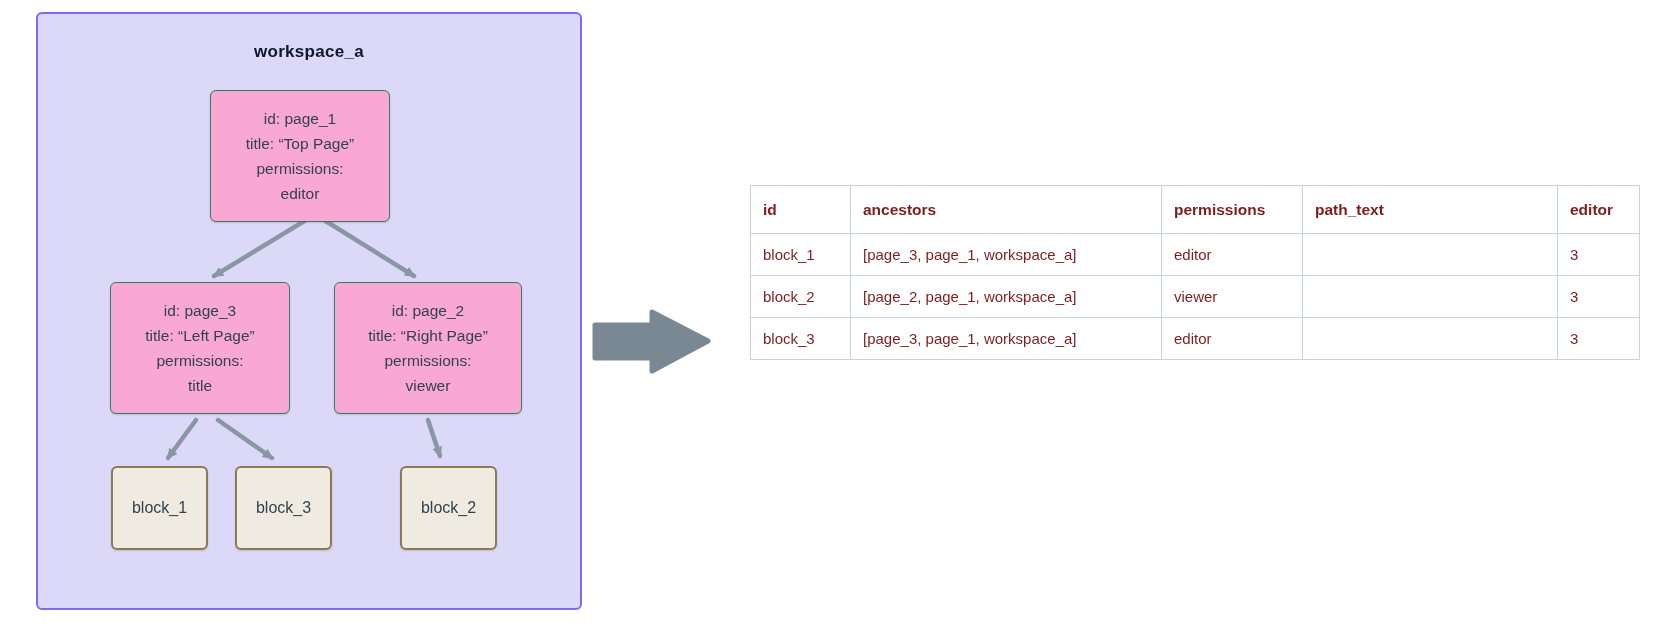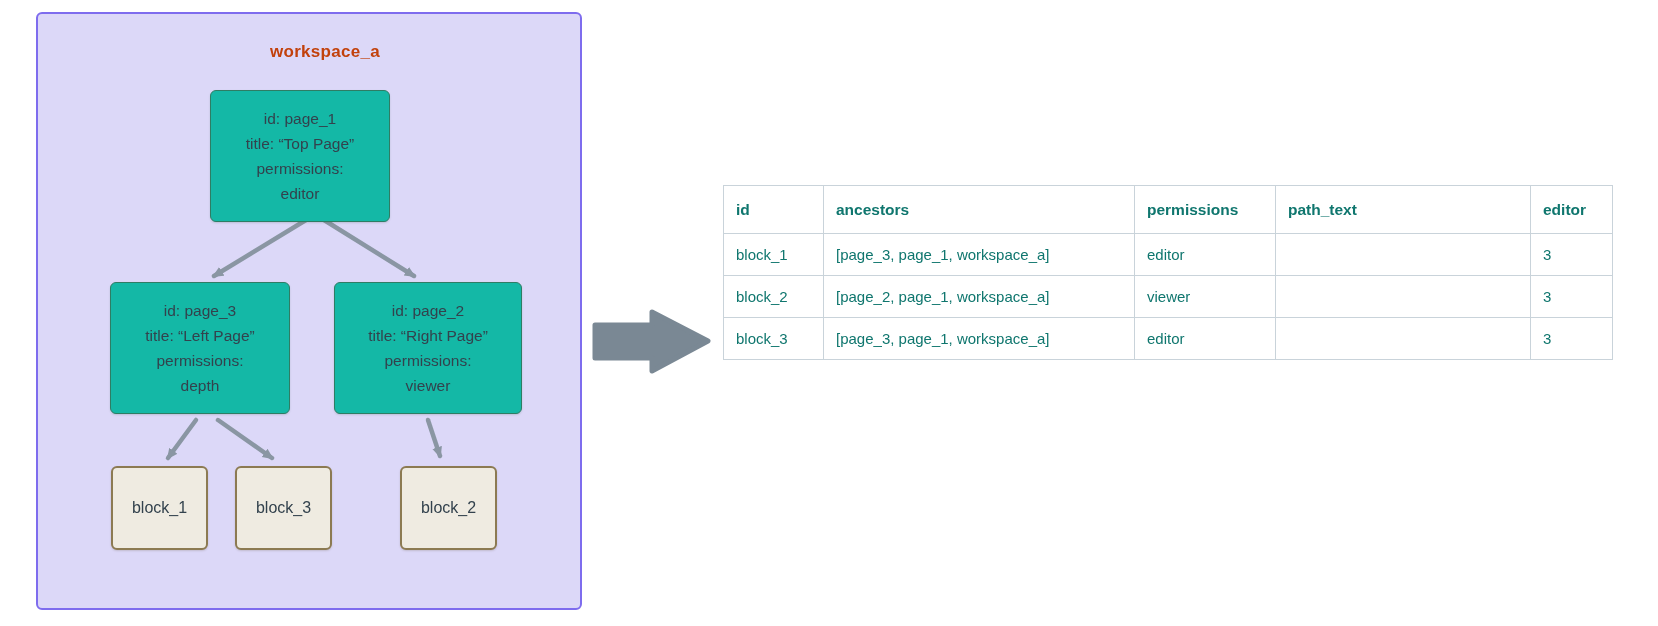--- a/index.html
+++ b/index.html
@@ -9,50 +9,50 @@
     -webkit-font-smoothing:antialiased;
   }
   
   .workspace{
     position:absolute;left:36px;top:12px;width:546px;height:598px;
     background:#dcd8f8;border:2px solid #7e6cee;border-radius:6px;
     box-sizing:border-box;
   }
   .ws-title{
     position:absolute;left:0;top:28px;width:100%;text-align:center;
-    font-weight:bold;font-size:17px;color:#c2410c;letter-spacing:.3px;padding-left:16px;
+    font-weight:bold;font-size:17px;color:#0f172a;letter-spacing:.3px;
   }
   .edges{position:absolute;left:0;top:0;width:546px;height:598px;pointer-events:none;}
   .node{
     position:absolute;box-sizing:border-box;border-radius:6px;
     display:flex;flex-direction:column;align-items:center;justify-content:center;
     color:#33424d;text-align:center;
   }
   .node.page{
-    background:#14b8a6;border:1.6px solid #2e7d64;
+    background:#f9a8d4;border:1.6px solid #2e7d64;
     width:180px;height:132px;font-size:15.5px;line-height:25px;
     box-shadow:0 1px 2px rgba(40,70,60,.18);
   }
   .node.block{
     background:#efebe1;border:2px solid #8c7a52;
     width:97px;height:84px;font-size:16px;
     box-shadow:0 1px 2px rgba(90,75,40,.2);
   }
   #n-page1{left:172px;top:76px;}
   #n-page3{left:72px;top:268px;}
   #n-page2{left:296px;top:268px;width:188px;}
   #n-block1{left:73px;top:452px;}
   #n-block3{left:197px;top:452px;}
   #n-block2{left:362px;top:452px;}
   
   .big-arrow{position:absolute;left:588px;top:303px;width:130px;height:80px;}
   
   .result-table{
-    position:absolute;left:723px;top:185px;border-collapse:collapse;
-    table-layout:fixed;width:889px;color:#0f766e;font-size:15px;
+    position:absolute;left:750px;top:185px;border-collapse:collapse;
+    table-layout:fixed;width:889px;color:#7f1d1d;font-size:15px;
   }
   .result-table th,.result-table td{
     border:1px solid #c9d3da;padding:0 12px;text-align:left;vertical-align:middle;
     overflow:hidden;white-space:nowrap;
   }
   .result-table th{height:47px;font-weight:bold;font-size:15.5px;}
   .result-table td{height:41px;}
   .col-id{width:100px;} .col-anc{width:311px;} .col-perm{width:141px;}
   .col-path{width:255px;} .col-depth{width:82px;}
 </style>
@@ -81,21 +81,21 @@
     <div>id: page_1</div>
     <div>title: “Top Page”</div>
     <div>permissions:</div>
     <div>editor</div>
   </div>
 
   <div class="node page" id="n-page3">
     <div>id: page_3</div>
     <div>title: “Left Page”</div>
     <div>permissions:</div>
-    <div>depth</div>
+    <div>title</div>
   </div>
 
   <div class="node page" id="n-page2">
     <div>id: page_2</div>
     <div>title: “Right Page”</div>
     <div>permissions:</div>
     <div>viewer</div>
   </div>
 
   <div class="node block" id="n-block1">

